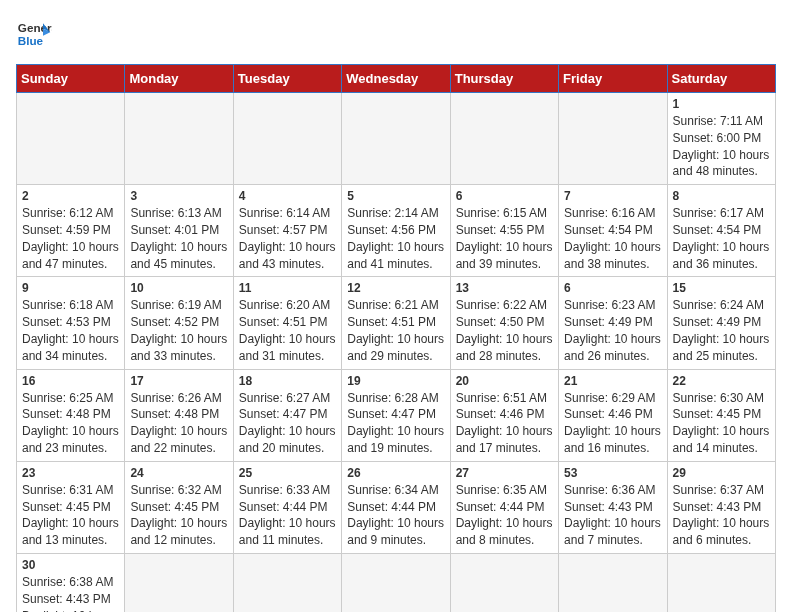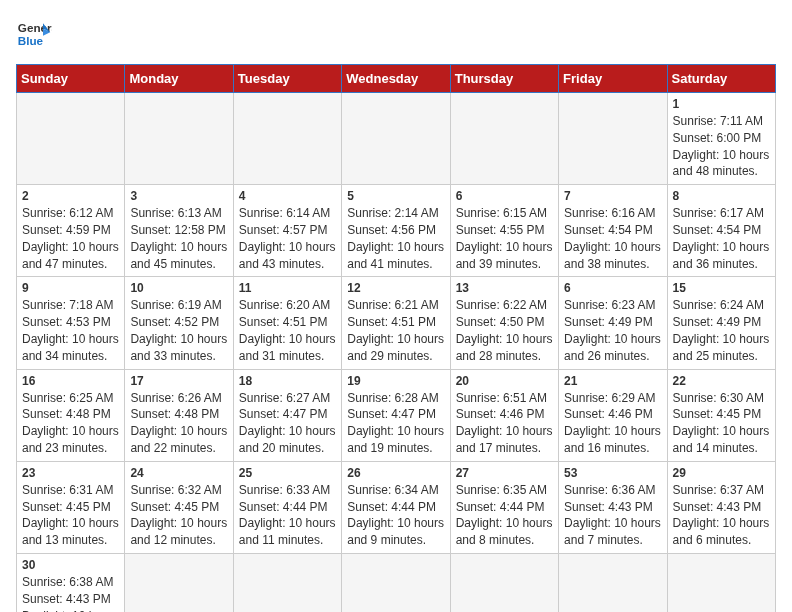--- a/index.html
+++ b/index.html
@@ -129,21 +129,21 @@
         <td>
           <span class="day-number">2</span>
           <div class="day-info">Sunrise: 6:12 AM
 Sunset: 4:59 PM
 Daylight: 10 hours
 and 47 minutes.</div>
         </td>
         <td>
           <span class="day-number">3</span>
           <div class="day-info">Sunrise: 6:13 AM
-Sunset: 12:58 PM
+Sunset: 4:01 PM
 Daylight: 10 hours
 and 45 minutes.</div>
         </td>
         <td>
           <span class="day-number">4</span>
           <div class="day-info">Sunrise: 6:14 AM
 Sunset: 4:57 PM
 Daylight: 10 hours
 and 43 minutes.</div>
         </td>
@@ -172,21 +172,21 @@
           <span class="day-number">8</span>
           <div class="day-info">Sunrise: 6:17 AM
 Sunset: 4:54 PM
 Daylight: 10 hours
 and 36 minutes.</div>
         </td>
       </tr>
       <tr>
         <td>
           <span class="day-number">9</span>
-          <div class="day-info">Sunrise: 7:18 AM
+          <div class="day-info">Sunrise: 6:18 AM
 Sunset: 4:53 PM
 Daylight: 10 hours
 and 34 minutes.</div>
         </td>
         <td>
           <span class="day-number">10</span>
           <div class="day-info">Sunrise: 6:19 AM
 Sunset: 4:52 PM
 Daylight: 10 hours
 and 33 minutes.</div>

